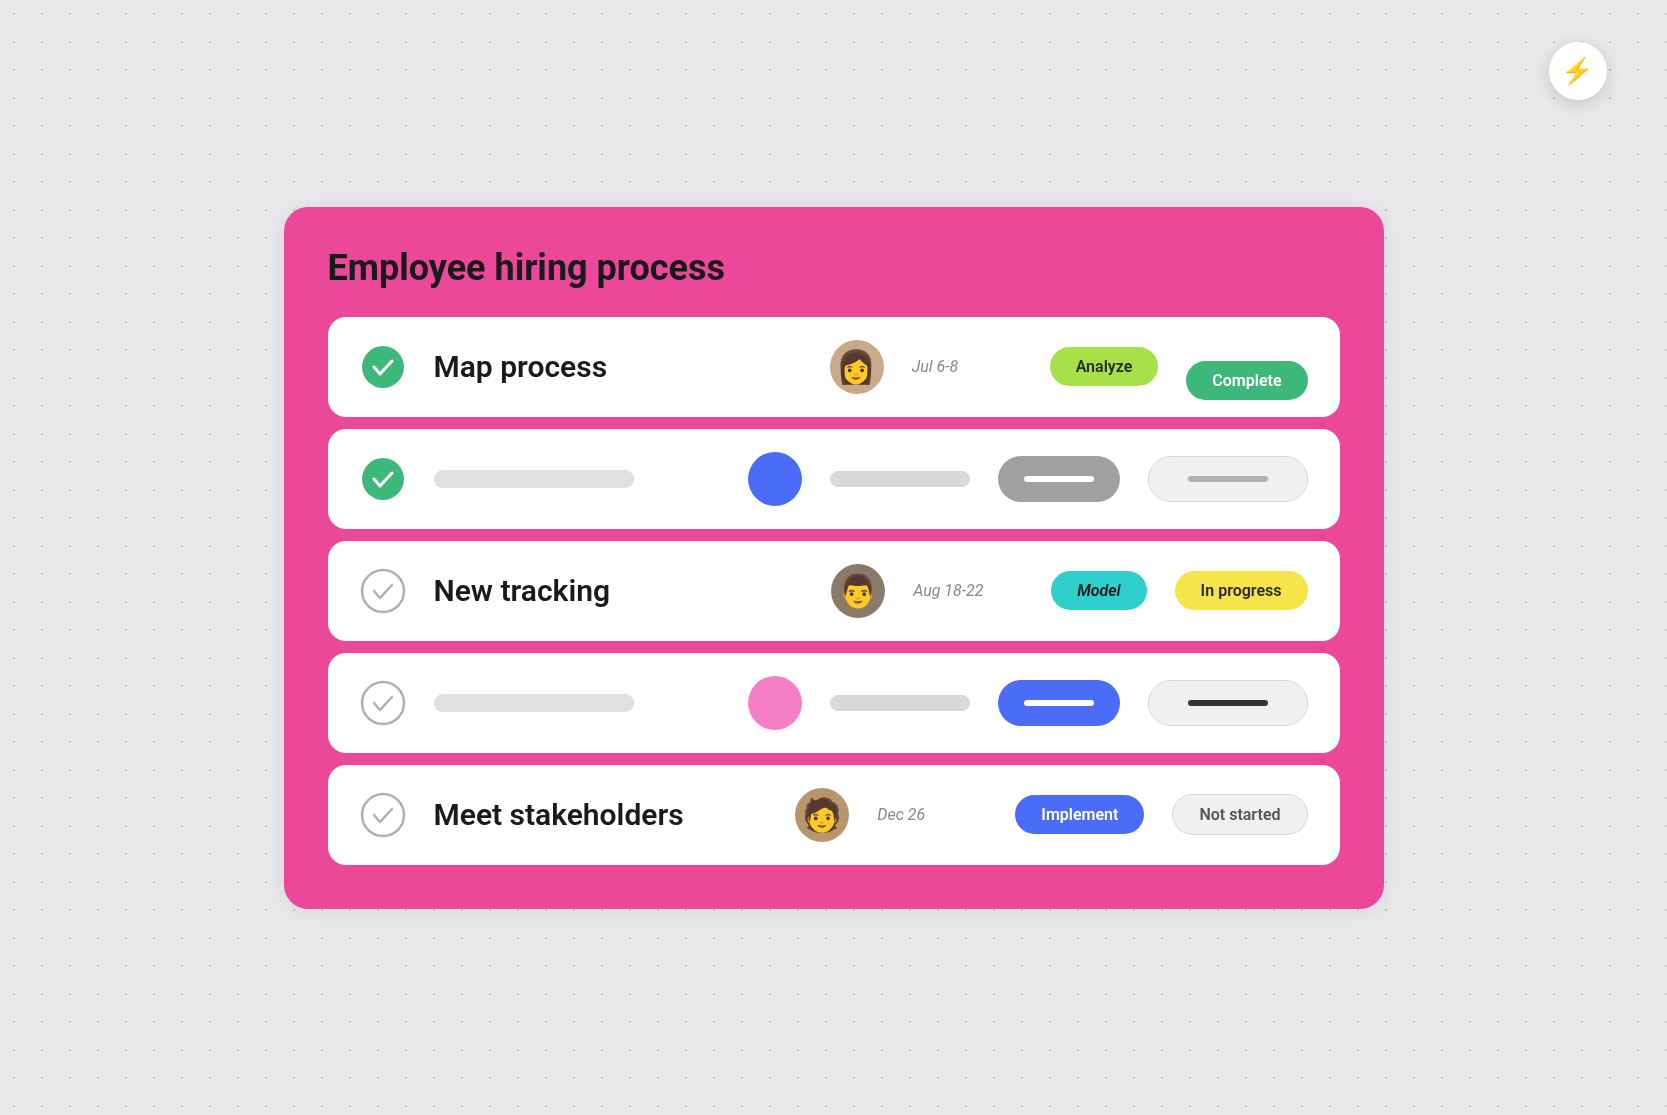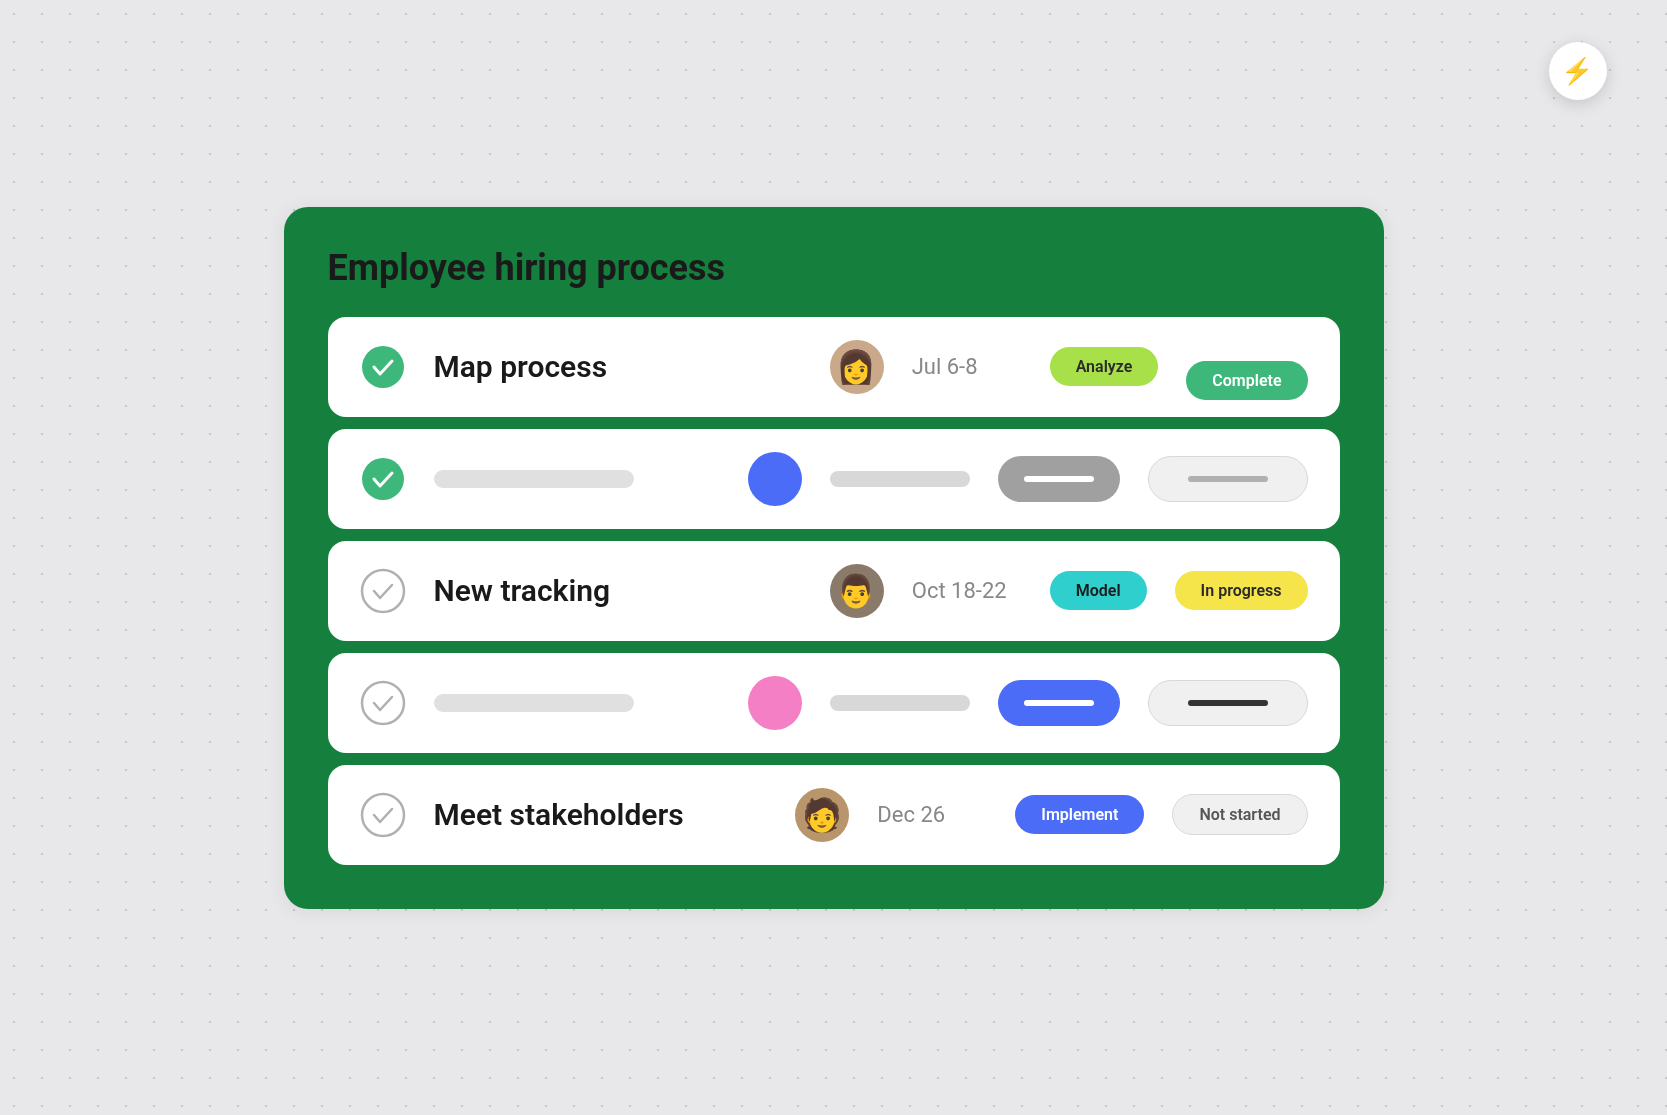--- a/index.html
+++ b/index.html
@@ -31,21 +31,21 @@
       justify-content: center;
       cursor: pointer;
       border: none;
     }
 
     .fab-icon {
       font-size: 26px;
     }
 
     .main-card {
-      background: #15803d;
+      background: #ec4899;
       border-radius: 24px;
       padding: 40px 44px 44px;
       width: 1100px;
       box-shadow: 0 2px 20px rgba(0,0,0,0.07);
     }
 
     .page-title {
       font-size: 36px;
       font-weight: 700;
       color: #1a1a1a;
@@ -129,23 +129,24 @@
       font-size: 22px;
       font-weight: 700;
       color: white;
     }
 
     .avatar-woman { background: #c9a98a; }
     .avatar-man { background: #8a7a6a; }
     .avatar-asian { background: #b8956a; }
 
     .date-text {
-      font-size: 22px;
+      font-size: 16px;
       color: #888888;
       min-width: 110px;
+      font-style: italic;
     }
 
     .date-bar {
       height: 16px;
       width: 140px;
       background: #d8d8d8;
       border-radius: 8px;
       flex-shrink: 0;
     }
 
@@ -166,20 +167,21 @@
 
     .badge-complete {
       background: #3db87a;
       color: #ffffff;
       margin-top: 28px;
     }
 
     .badge-model {
       background: #2ecfcc;
       color: #1a1a1a;
+      font-style: italic;
     }
 
     .badge-inprogress {
       background: #f5e44a;
       color: #2a2a2a;
       text-align: center;
     }
 
     .badge-implement {
       background: #4a6cf7;
@@ -295,21 +297,21 @@
         </div>
       </div>
       <div class="task-row">
         <svg class="check-icon outline" viewBox="0 0 46 46">
           <circle cx="23" cy="23" r="21" stroke="#b0b0b0" stroke-width="2.5" fill="none"></circle>
           <path d="M14 23 L20 30 L32 17" stroke="#b0b0b0" stroke-width="3" fill="none" stroke-linecap="round" stroke-linejoin="round"></path>
         </svg>
         <div class="task-name visible">New tracking</div>
         <div class="spacer"></div>
         <div class="avatar-photo avatar-man" style="font-size: 32px; text-align: center; line-height: 54px; width: 54px; height: 54px; border-radius: 50%; flex-shrink: 0; overflow: hidden;">👨</div>
-        <div class="date-text">Oct 18-22</div>
+        <div class="date-text">Aug 18-22</div>
         <div class="badge badge-model">Model</div>
         <div class="badge badge-inprogress">In progress</div>
       </div>
       <div class="task-row">
         <svg class="check-icon outline" viewBox="0 0 46 46">
           <circle cx="23" cy="23" r="21" stroke="#b0b0b0" stroke-width="2.5" fill="none"></circle>
           <path d="M14 23 L20 30 L32 17" stroke="#b0b0b0" stroke-width="3" fill="none" stroke-linecap="round" stroke-linejoin="round"></path>
         </svg>
         <div style="width: 200px; height: 18px; background: rgb(224, 224, 224); border-radius: 9px; flex-shrink: 0;"></div>
         <div class="spacer"></div>

